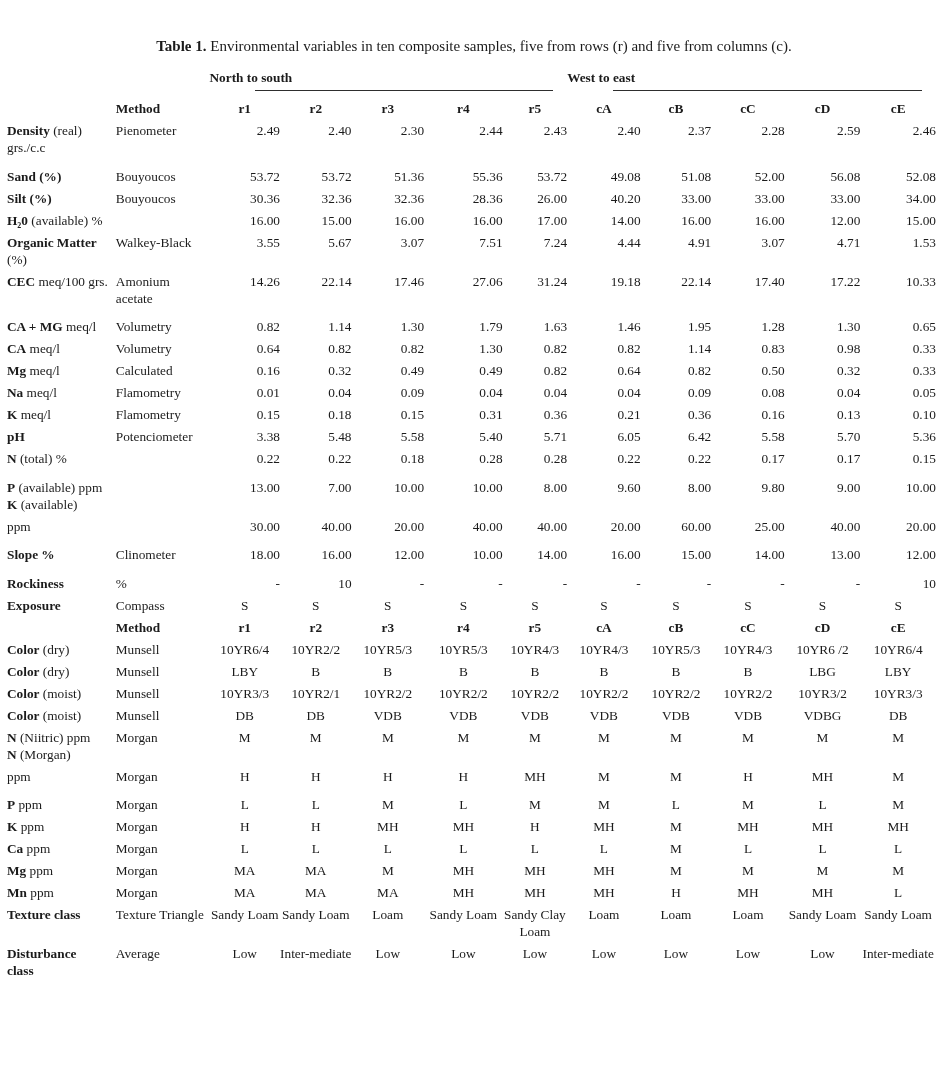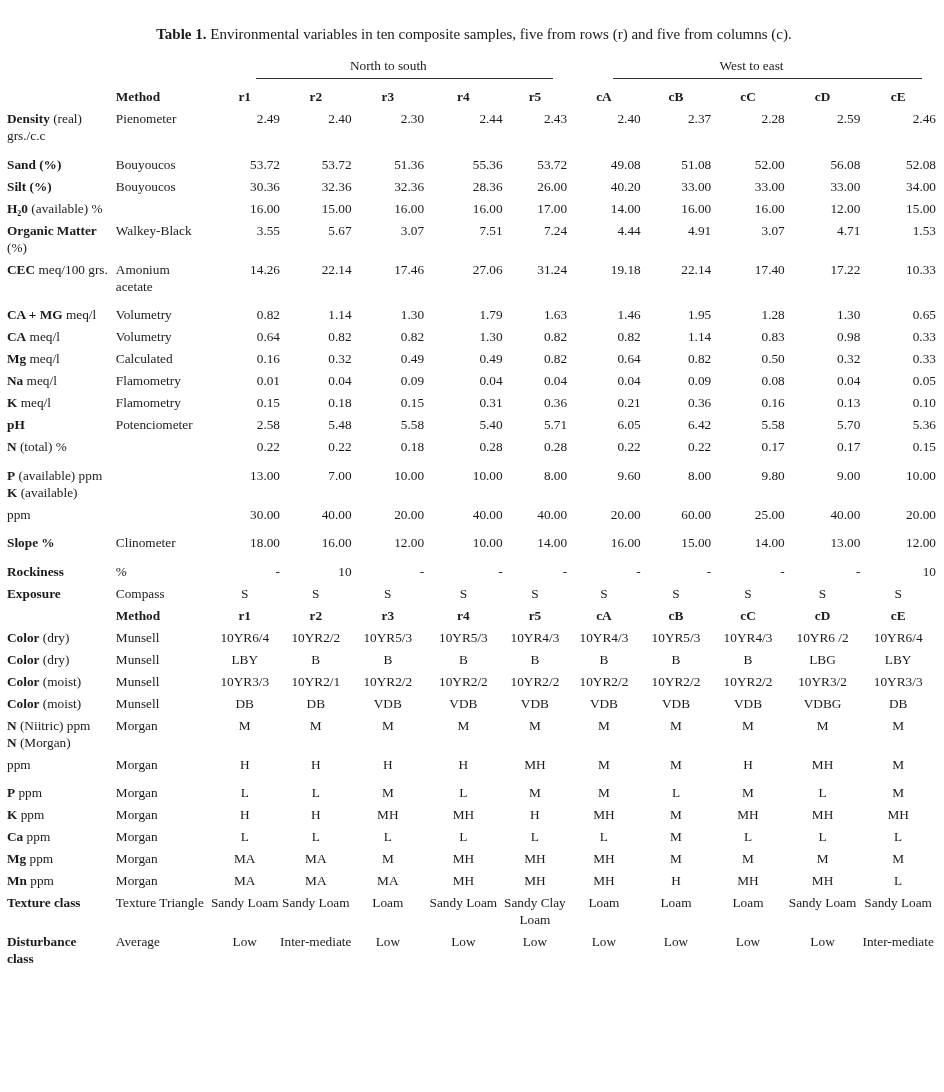--- a/index.html
+++ b/index.html
@@ -1,27 +1,27 @@
 <!DOCTYPE html>
 <html><head>
 <meta charset="utf-8">
 <style>
   html,body { margin:0; padding:0; background:#ffffff; }
   body { width:944px; font-family:"Liberation Serif","DejaVu Serif",serif; color:#1b1b1b; }
-  .page { padding:24px 0 0 7px; }
+  .page { padding:16px 0 0 7px;margin-top:20px; }
   .caption { text-align:center; font-size:15px; margin:2px 18px 11px 15px; }
   .bold { font-weight:bold; }
   table { border-collapse:collapse; table-layout:fixed; width:929px; font-size:13.3px; line-height:17px; }
   td { padding:2.5px 0; vertical-align:top; text-align:left; font-weight:normal; word-wrap:break-word; }
   td.lbl { padding-right:5px; }
   td.mth { padding-right:4px; }
   td.n { text-align:right; }
   td.c { text-align:center; }
   tr.gap td { padding-top:9px; }
-  td.grp { text-align:center; font-weight:normal; padding-bottom:0; }
+  td.grp { font-weight:bold; padding-bottom:0; }
   tr.rulerow td { padding:0; }
   .rule { border-top:1.3px solid #2e2e2e; height:7px; margin:4px 14px 0 46px; }
 </style>
 </head>
 <body>
 
 <div class="page">
   <div class="caption">
     <span class="bold">Table 1.</span><span> Environmental variables in ten composite samples, five from rows (r) and five from columns (c).</span>
   </div>
@@ -224,21 +224,21 @@
           <td class="n">0.36</td>
           <td class="n">0.21</td>
           <td class="n">0.36</td>
           <td class="n">0.16</td>
           <td class="n">0.13</td>
           <td class="n">0.10</td>
         </tr>
         <tr>
           <td class="lbl"><span class="bold">pH</span></td>
           <td class="mth">Potenciometer</td>
-          <td class="n">2.58</td>
+          <td class="n">3.38</td>
           <td class="n">5.48</td>
           <td class="n">5.58</td>
           <td class="n">5.40</td>
           <td class="n">5.71</td>
           <td class="n">6.05</td>
           <td class="n">6.42</td>
           <td class="n">5.58</td>
           <td class="n">5.70</td>
           <td class="n">5.36</td>
         </tr>

